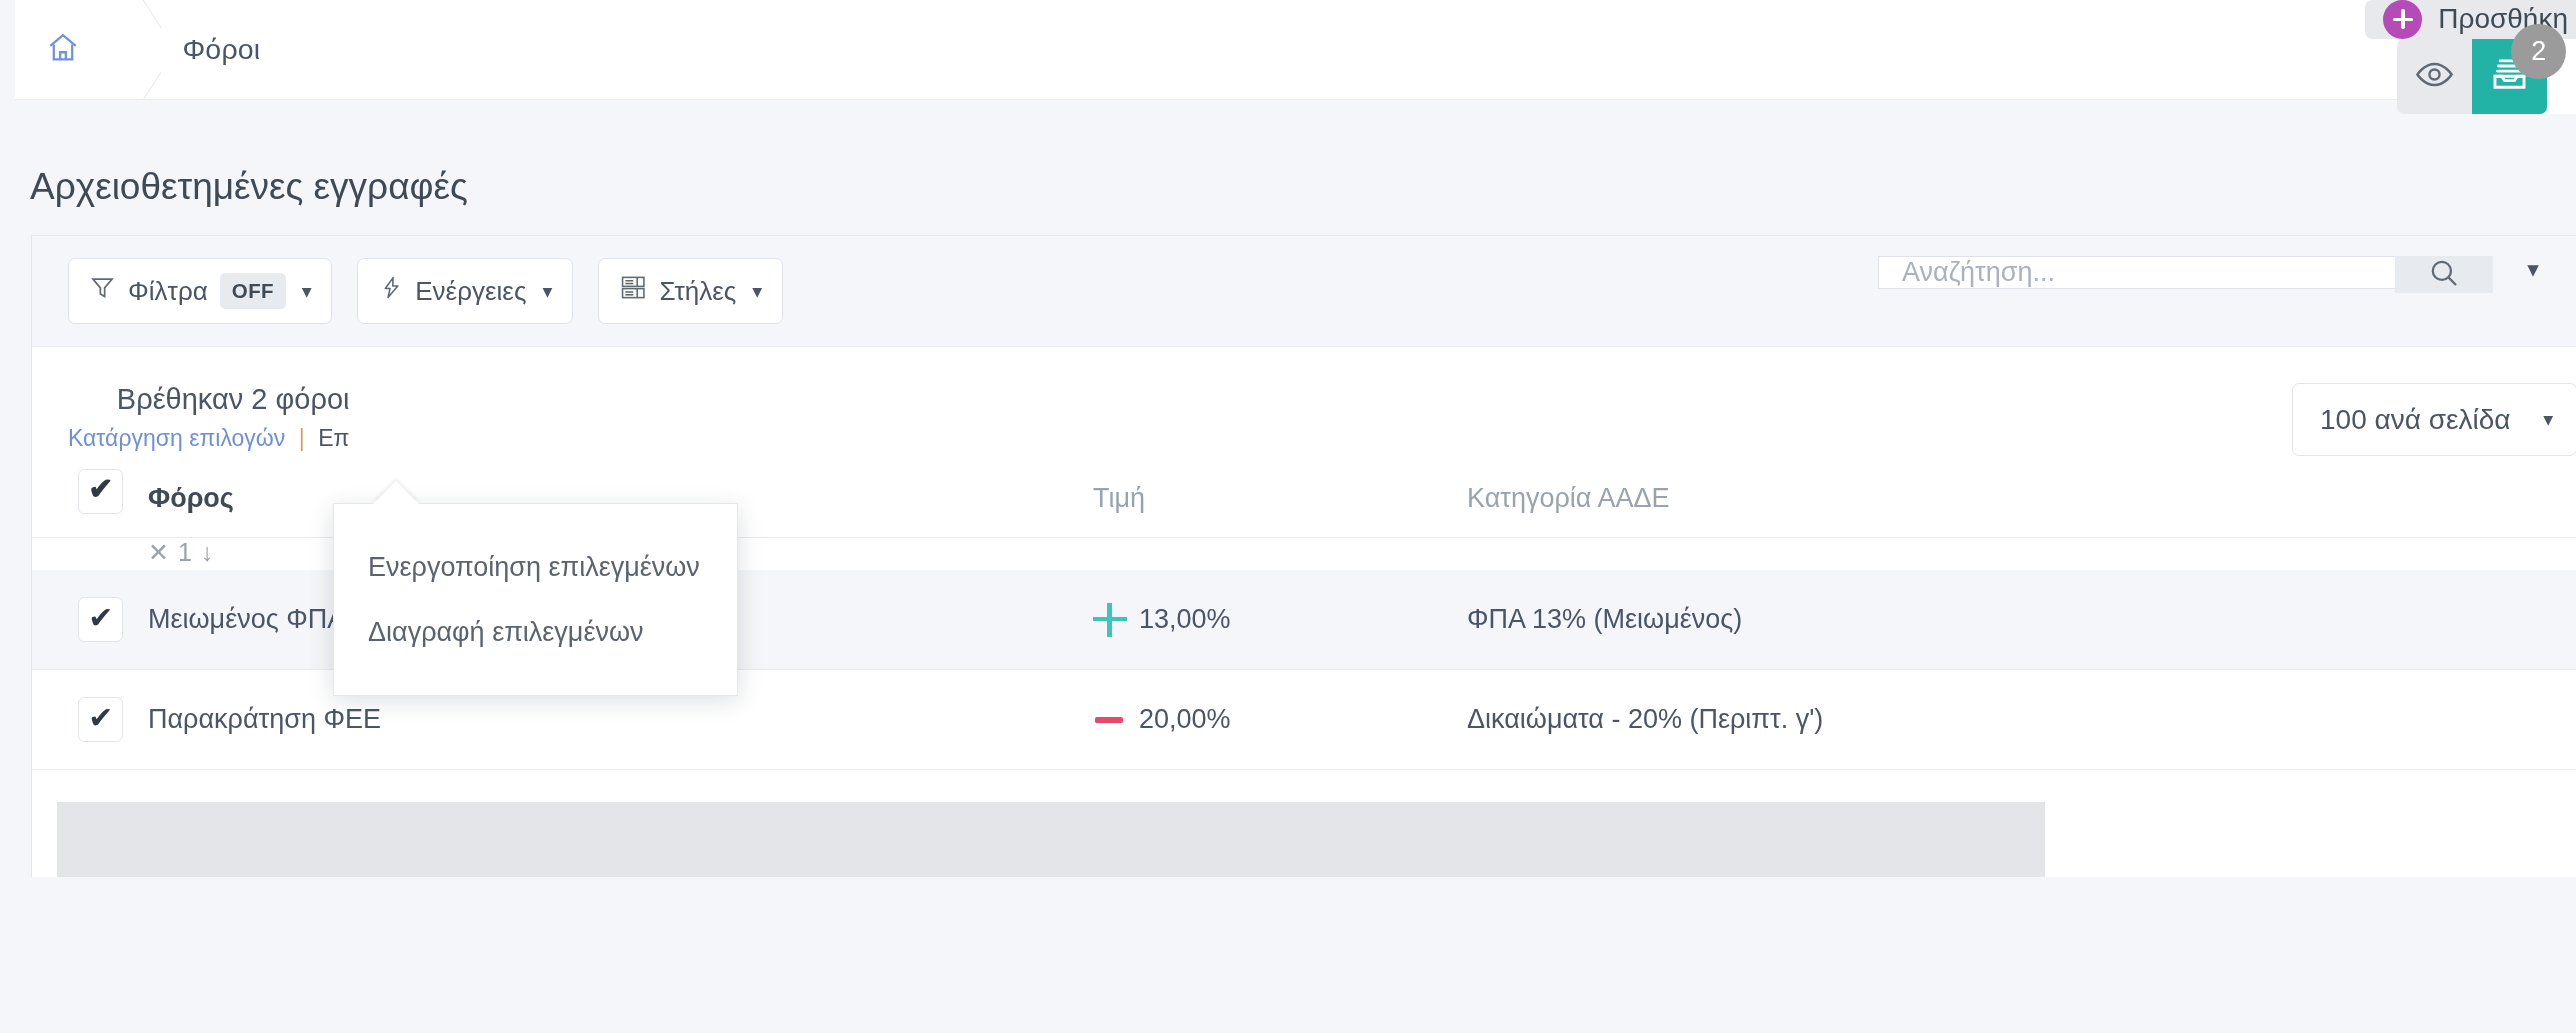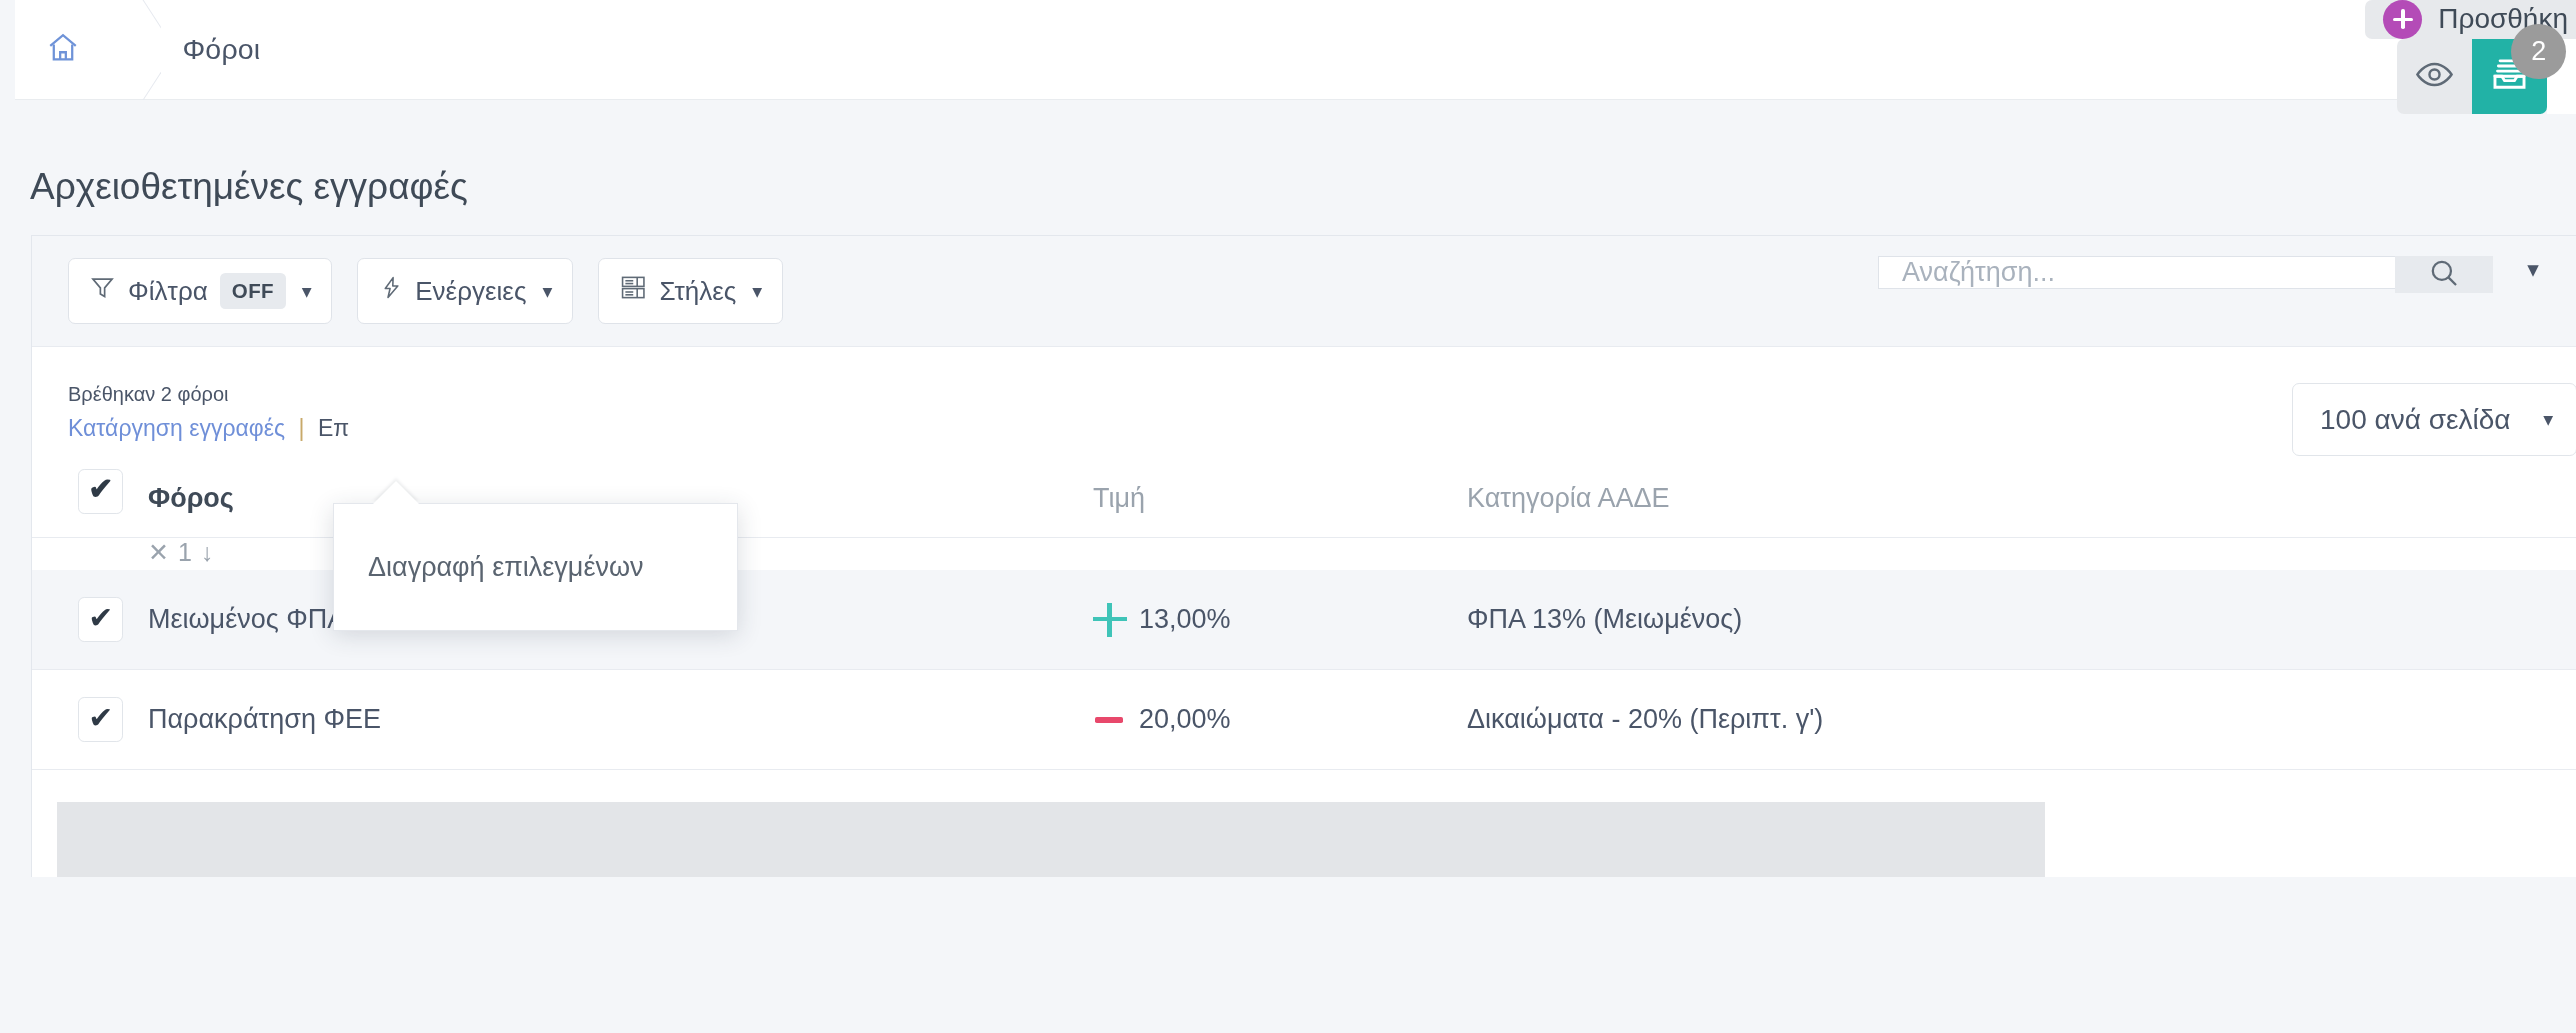--- a/index.html
+++ b/index.html
@@ -150,21 +150,21 @@
     width: 80px; background: #f4f6f9; border: none;
     display: flex; align-items: center; justify-content: center;
     cursor: pointer; font-size: 23px; color: #4a5568;
   }
 
   
   .results {
     background: #fff; padding: 36px 0 0 36px; position: relative;
     display: flex; align-items: flex-start;
   }
-  .found-title { font-size: 20px; color: #4a5568; }
+  .found-title { font-size: 29px; color: #4a5568; text-align: right; }
   .found-links { margin-top: 9px; font-size: 23px; color: #4a5568; }
   .found-links a { color: #6f8fd8; text-decoration: none; cursor: pointer; }
   .sep-pipe { color: #c8a96a; padding: 0 7.1px; }
 
   .perpage {
     margin-left: auto; margin-right: 0;
     border: 1.8px solid #e1e5ea; border-radius: 7.1px;
     height: 73px; min-width: 285px;
     display: flex; align-items: center; justify-content: space-between;
     padding: 0 23px 0 27px; font-size: 28px; color: #4a5568;
@@ -355,21 +355,21 @@
         <button class="search-caret">
           <span>▾</span>
         </button>
       </div>
     </div>
 
     <div class="results">
       <div>
         <div class="found-title">Βρέθηκαν 2 φόροι</div>
         <div class="found-links">
-          <a>Κατάργηση εγγραφές</a>
+          <a>Κατάργηση επιλογών</a>
           <span class="sep-pipe">|</span>
           <span>Επ</span>
         </div>
       </div>
 
       <div class="perpage">
         <span>100 ανά σελίδα</span>
         <span class="caret">▾</span>
       </div>
     </div>
@@ -433,15 +433,16 @@
     </table>
 
     <div class="skeleton-area">
       <div class="skeleton"></div>
     </div>
 
   </div>
 </div>
 
 <div class="dropdown">
+  <div class="menu-item">Ενεργοποίηση επιλεγμένων</div>
   <div class="menu-item">Διαγραφή επιλεγμένων</div>
 </div>
 
 
 </body></html>

